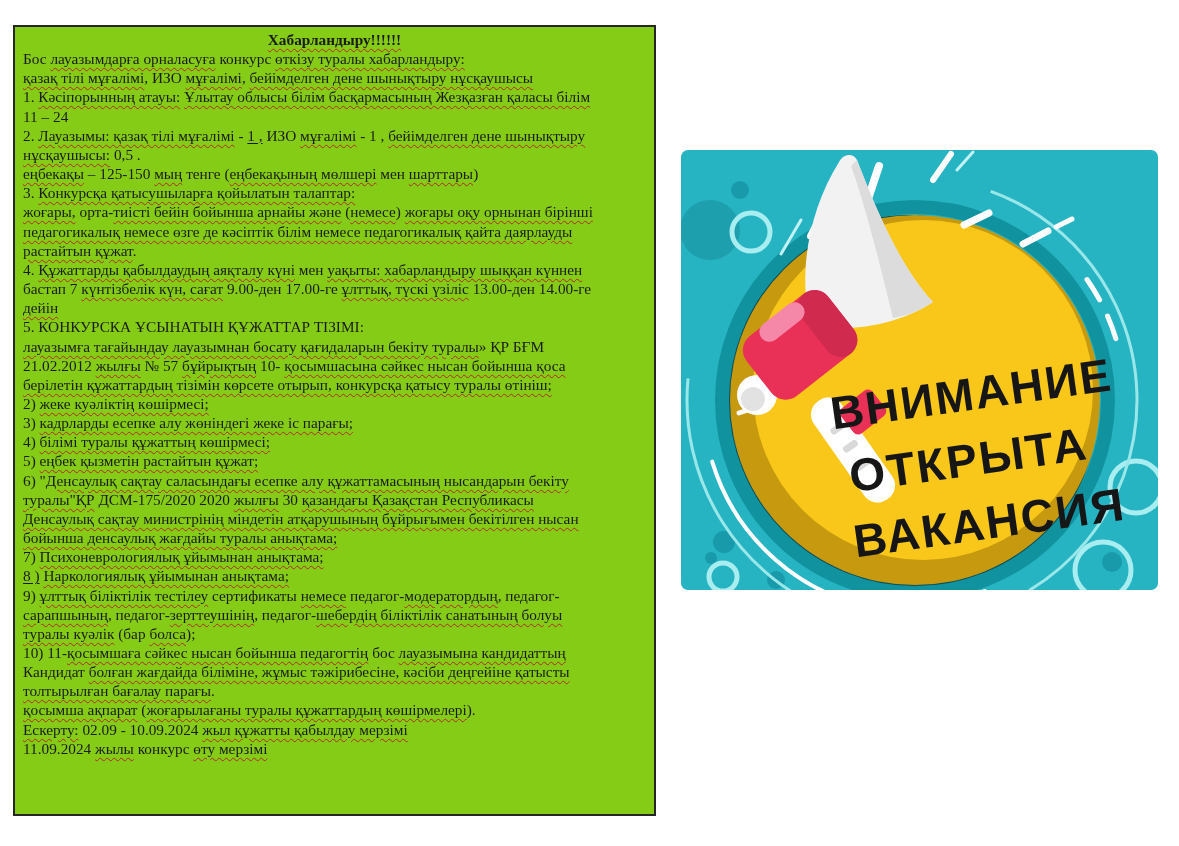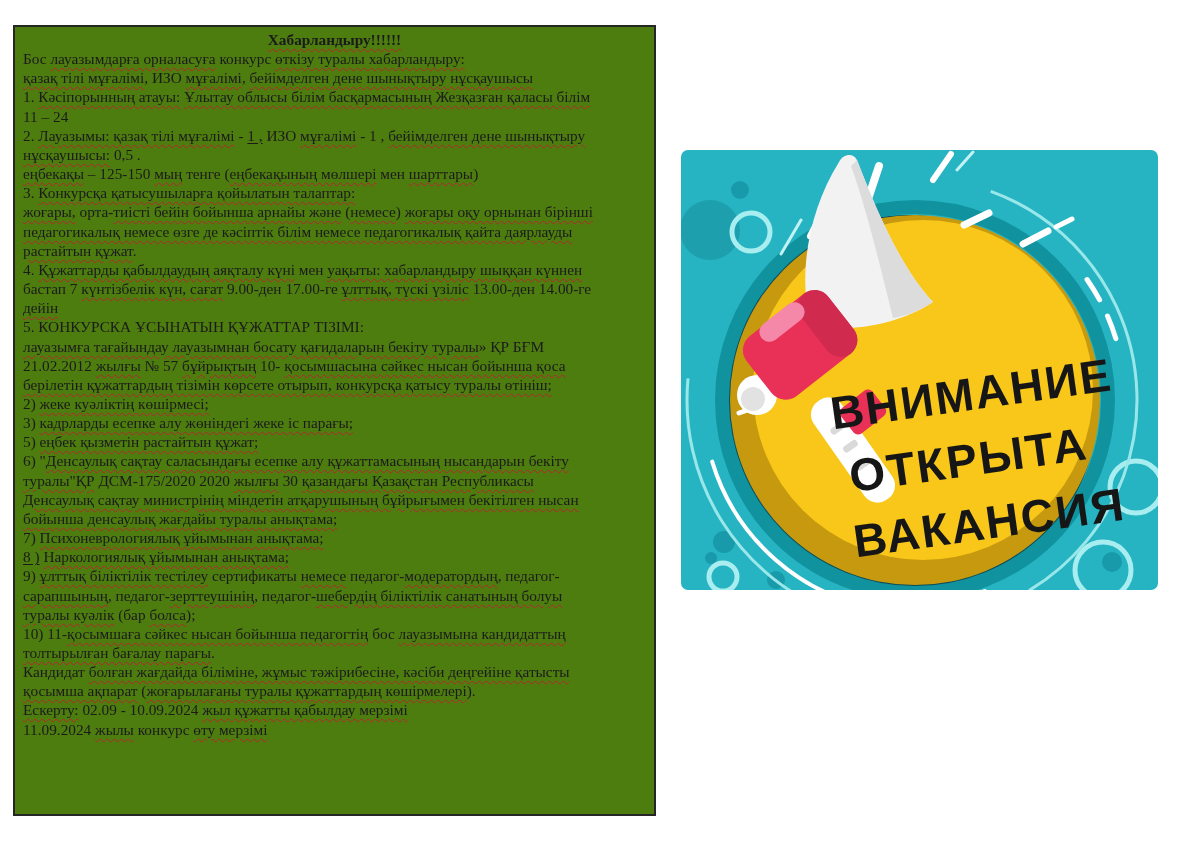--- a/index.html
+++ b/index.html
@@ -1,20 +1,20 @@
 <!DOCTYPE html>
 <html><head>
 <meta charset="utf-8">
 <style>
   html,body{margin:0;padding:0;background:#ffffff;}
   body{width:1179px;height:846px;position:relative;font-family:"Liberation Serif",serif;overflow:hidden;}
   .doc{
     position:absolute;left:13px;top:25px;width:643px;height:791px;
     border:2px solid #262626;box-sizing:border-box;
-    padding:3px 8px 0 8px;background:#4d7c0f;color:#1b1b1b;
+    padding:3px 8px 0 8px;background:#84cc16;color:#1b1b1b;
     font-size:15.3px;line-height:19.15px;
   }
   .dline{white-space:pre;}
   .dline.center{text-align:center;}
   .bd{font-weight:bold;}
   .wv{
     text-decoration:underline;
     text-decoration-style:wavy;
     text-decoration-color:#b32a2a;
     text-decoration-thickness:1px;
@@ -43,33 +43,34 @@
       <div class="dline"><span class="wv">растайтын құжат</span><span>.</span></div>
       <div class="dline"><span>4. </span><span class="wv">Құжаттарды қабылдаудың аяқталу күні</span><span> мен </span><span class="wv">уақыты: хабарландыру шыққан күннен</span></div>
       <div class="dline"><span>бастап 7 </span><span class="wv">күнтізбелік күн, сағат</span><span> 9.00-ден 17.00-ге </span><span class="wv">ұлттық, түскі үзіліс</span><span> 13.00-ден 14.00-ге</span></div>
       <div class="dline"><span class="wv">дейін</span></div>
       <div class="dline"><span>5. КОНКУРСКА ҰСЫНАТЫН ҚҰЖАТТАР ТІЗІМІ:</span></div>
       <div class="dline"><span class="wv">лауазымға тағайындау лауазымнан босату қағидаларын бекіту туралы</span><span>» ҚР БҒМ</span></div>
       <div class="dline"><span>21.02.2012 </span><span class="wv">жылғы</span><span> № 57 </span><span class="wv">бұйрықтың</span><span> 10- </span><span class="wv">қосымшасына сәйкес нысан бойынша қоса</span></div>
       <div class="dline"><span class="wv">берілетін құжаттардың тізімін көрсете отырып, конкурсқа қатысу туралы өтініш;</span></div>
       <div class="dline"><span>2) </span><span class="wv">жеке куәліктің көшірмесі;</span></div>
       <div class="dline"><span>3) </span><span class="wv">кадрларды есепке алу жөніндегі жеке іс парағы;</span></div>
+      <div class="dline"><span>4) </span><span class="wv">білімі туралы құжаттың көшірмесі;</span></div>
       <div class="dline"><span>5) </span><span class="wv">еңбек қызметін растайтын құжат;</span></div>
       <div class="dline"><span>6) "</span><span class="wv">Денсаулық сақтау саласындағы есепке алу құжаттамасының нысандарын бекіту</span></div>
       <div class="dline"><span class="wv">туралы"ҚР</span><span> ДСМ-175/2020 2020 </span><span class="wv">жылғы</span><span> 30 </span><span class="wv">қазандағы Қазақстан Республикасы</span></div>
       <div class="dline"><span class="wv">Денсаулық сақтау министрінің міндетін атқарушының бұйрығымен бекітілген нысан</span></div>
       <div class="dline"><span class="wv">бойынша денсаулық жағдайы туралы анықтама;</span></div>
       <div class="dline"><span>7) </span><span class="wv">Психоневрологиялық ұйымынан анықтама;</span></div>
       <div class="dline"><span class="su">8 )</span><span> </span><span class="wv">Наркологиялық ұйымынан анықтама;</span></div>
       <div class="dline"><span>9) </span><span class="wv">ұлттық біліктілік тестілеу</span><span> сертификаты </span><span class="wv">немесе</span><span> педагог-</span><span class="wv">модератордың</span><span>, педагог-</span></div>
       <div class="dline"><span class="wv">сарапшының</span><span>, педагог-</span><span class="wv">зерттеушінің</span><span>, педагог-</span><span class="wv">шебердің біліктілік санатының болуы</span></div>
       <div class="dline"><span class="wv">туралы куәлік</span><span> (бар </span><span class="wv">болса</span><span>);</span></div>
       <div class="dline"><span>10) 11-</span><span class="wv">қосымшаға сәйкес нысан бойынша педагогтің</span><span> бос </span><span class="wv">лауазымына кандидаттың</span></div>
+      <div class="dline"><span>Кандидат </span><span class="wv">болған жағдайда біліміне, жұмыс тәжірибесіне, кәсіби деңгейіне қатысты</span></div>
       <div class="dline"><span class="wv">толтырылған бағалау парағы</span><span>.</span></div>
-      <div class="dline"><span>Кандидат </span><span class="wv">болған жағдайда біліміне, жұмыс тәжірибесіне, кәсіби деңгейіне қатысты</span></div>
       <div class="dline"><span class="wv">қосымша ақпарат</span><span> (</span><span class="wv">жоғарылағаны туралы құжаттардың көшірмелері</span><span>).</span></div>
       <div class="dline"><span class="wv">Ескерту:</span><span> 02.09 - 10.09.2024 </span><span class="wv">жыл құжатты қабылдау мерзімі</span></div>
       <div class="dline"><span>11.09.2024 </span><span class="wv">жылы</span><span> конкурс </span><span class="wv">өту мерзімі</span></div>
     </div>
 </div>
 
 <div class="poster">
   <svg width="477" height="440" viewBox="0 0 477 440" xmlns="http://www.w3.org/2000/svg">
 
     <rect x="0" y="0" width="477" height="440" rx="7" fill="#26b4c3"></rect>

